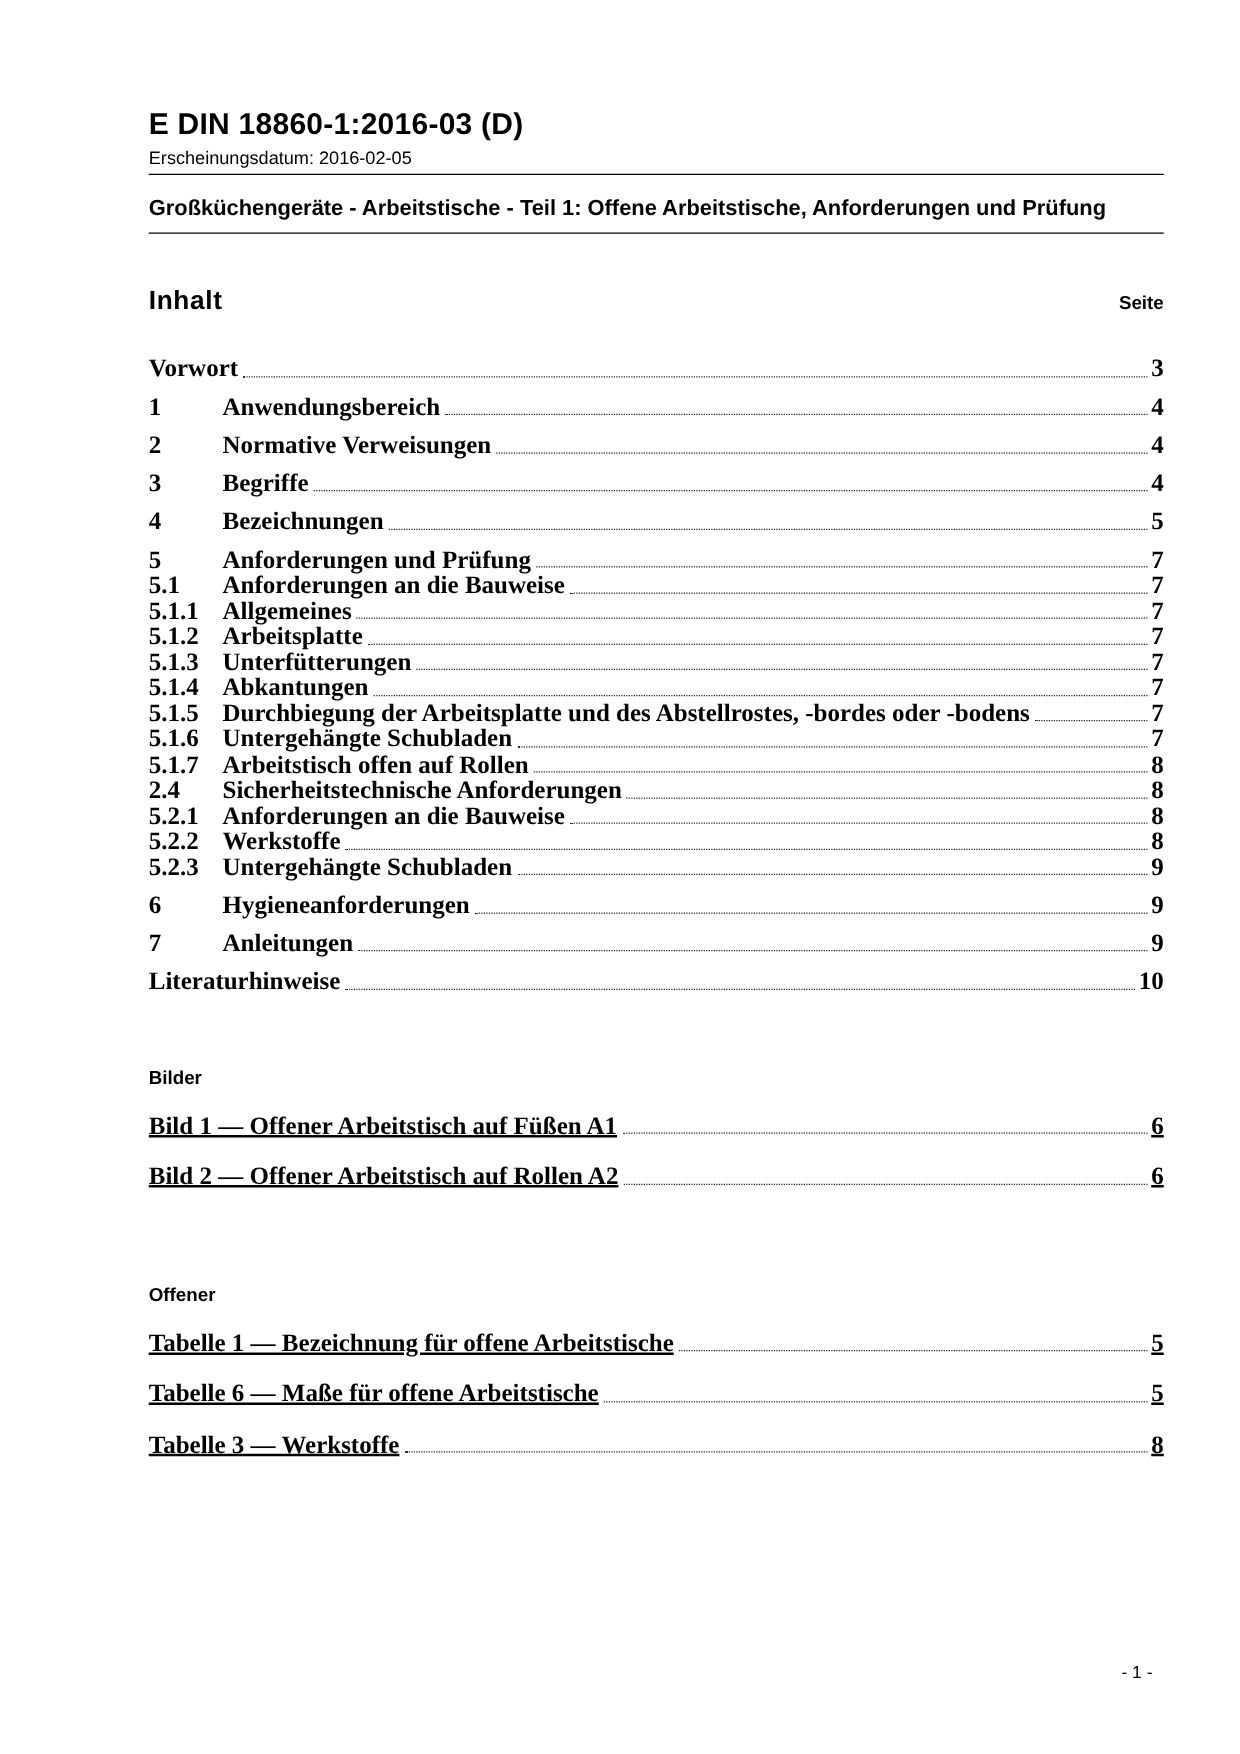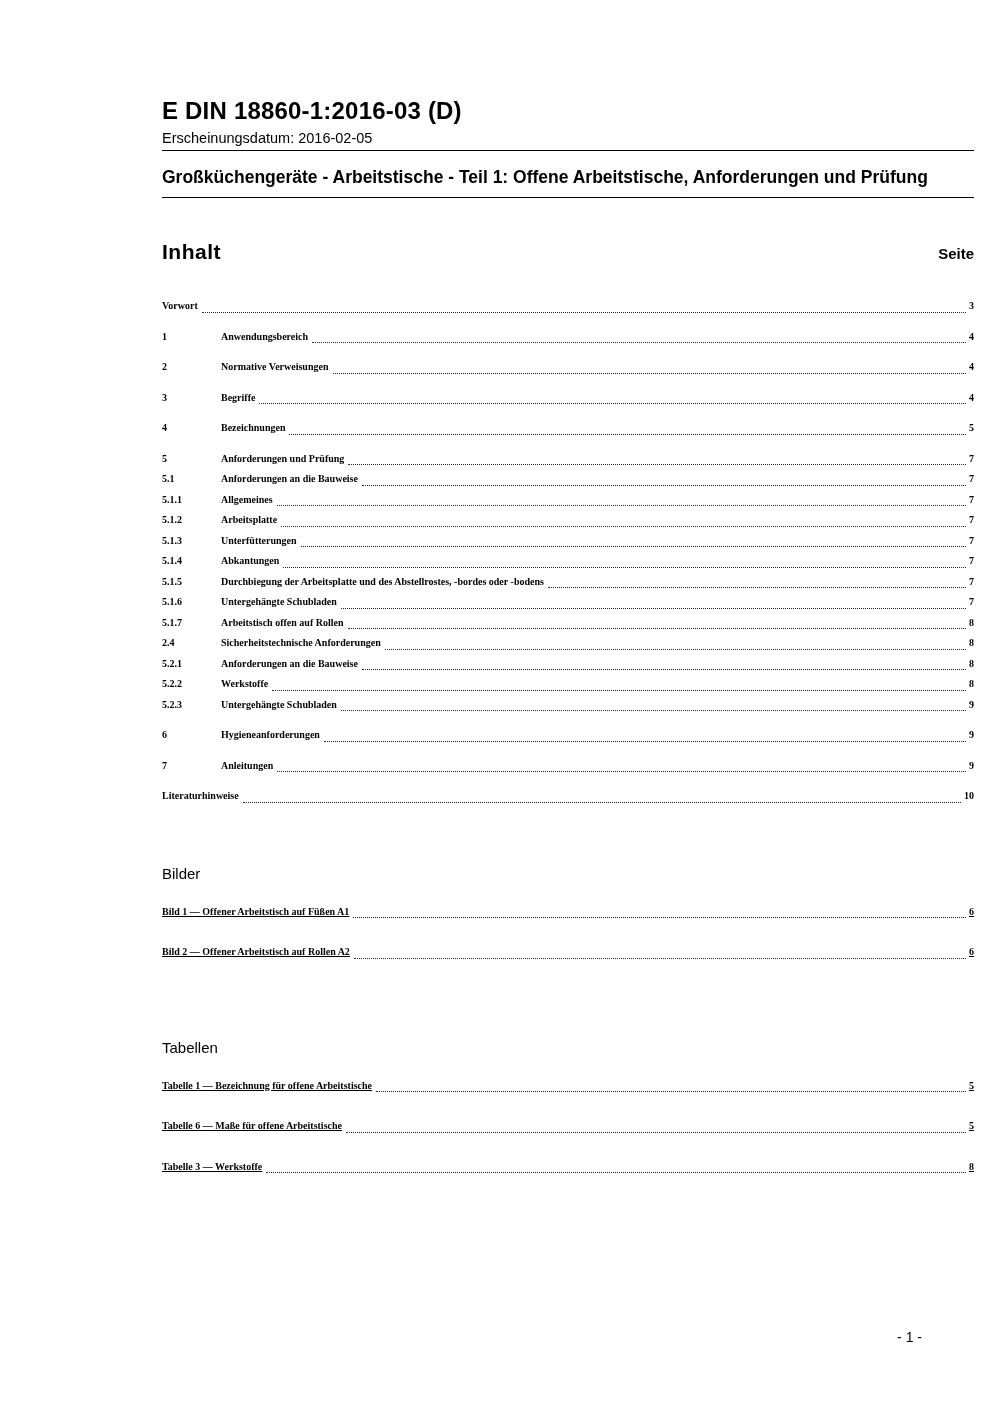--- a/index.html
+++ b/index.html
@@ -3,46 +3,46 @@
 <meta charset="utf-8">
 <style>
   * { margin: 0; padding: 0; box-sizing: border-box; }
   html, body { background: #ffffff; }
   body {
     width: 992px; height: 1403px;
     font-family: "Liberation Sans", sans-serif;
     color: #000;
   }
   .page { position: relative; width: 992px; height: 1403px; overflow: hidden; background: #fff; }
-  .content { position: absolute; left: 119px; top: 11px; width: 812px; margin-left: 43px; }
+  .content { position: absolute; left: 119px; top: 0; width: 812px; }
 
   .doc-number { margin-top: 86px; font-size: 24px; font-weight: bold; letter-spacing: 0.2px; }
   .pub-date { margin-top: 5px; font-size: 14.5px; }
   .rule { border: none; border-top: 1.6px solid #000; margin-top: 4px; width: 100%; }
   .doc-title { margin-top: 13px; font-size: 17.5px; font-weight: bold; line-height: 26px; }
   .rule2 { margin-top: 7px; }
 
   .toc-header { display: flex; align-items: baseline; justify-content: space-between; margin-top: 42px; gap: 34px; }
   .toc-heading { font-size: 21px; font-weight: bold; letter-spacing: 0.5px; }
   .page-col-label { font-size: 15px; font-weight: bold; }
 
   .toc-list { margin-top: 32px; }
   .toc-row, .fig-row, .tab-row {
     display: flex; align-items: baseline;
     font-family: "Liberation Serif", serif;
-    font-weight: bold; font-size: 10px; line-height: 20.5px;
+    font-weight: bold; font-size: 20px; line-height: 20.5px;
   }
   .toc-row.major { margin-top: 10px; }
   .toc-list .toc-row.major:first-child { margin-top: 0; }
   .toc-num { width: 59px; flex-shrink: 0; }
   .toc-label { white-space: nowrap; }
   .leader { flex: 1 1 auto; align-self: flex-end; margin: 0 3px 4px 4px; border-bottom: 1.7px dotted #2a2a2a; min-width: 12px; }
   .toc-page { flex-shrink: 0; }
 
-  .section-heading { margin-top: 58px; font-size: 15px; font-weight: normal; font-family: "Liberation Sans", sans-serif; }
+  .section-heading { margin-top: 58px; font-size: 15px; font-weight: bold; font-family: "Liberation Sans", sans-serif; }
   .fig-list { margin-top: 16px; }
   .fig-row, .tab-row { margin-top: 20px; text-decoration: underline; }
   .tables-heading { margin-top: 76px; }
   .tab-list { margin-top: 19px; }
 
   .footer-page-number {
     position: absolute; right: 70px; bottom: 58px;
     font-size: 14px; font-family: "Liberation Sans", sans-serif;
   }
 </style>
@@ -197,21 +197,21 @@
           <span class="leader"></span>
           <span class="toc-page">6</span>
         </div>
       <div class="fig-row">
           <span class="toc-label">Bild 2 — Offener Arbeitstisch auf Rollen A2</span>
           <span class="leader"></span>
           <span class="toc-page">6</span>
         </div>
     </div>
 
-    <div class="section-heading tables-heading">Tabellen</div>
+    <div class="section-heading tables-heading">Offener</div>
     <div class="tab-list">
       <div class="tab-row">
           <span class="toc-label">Tabelle 1 — Bezeichnung für offene Arbeitstische</span>
           <span class="leader"></span>
           <span class="toc-page">5</span>
         </div>
       <div class="tab-row">
           <span class="toc-label">Tabelle 6 — Maße für offene Arbeitstische</span>
           <span class="leader"></span>
           <span class="toc-page">5</span>

